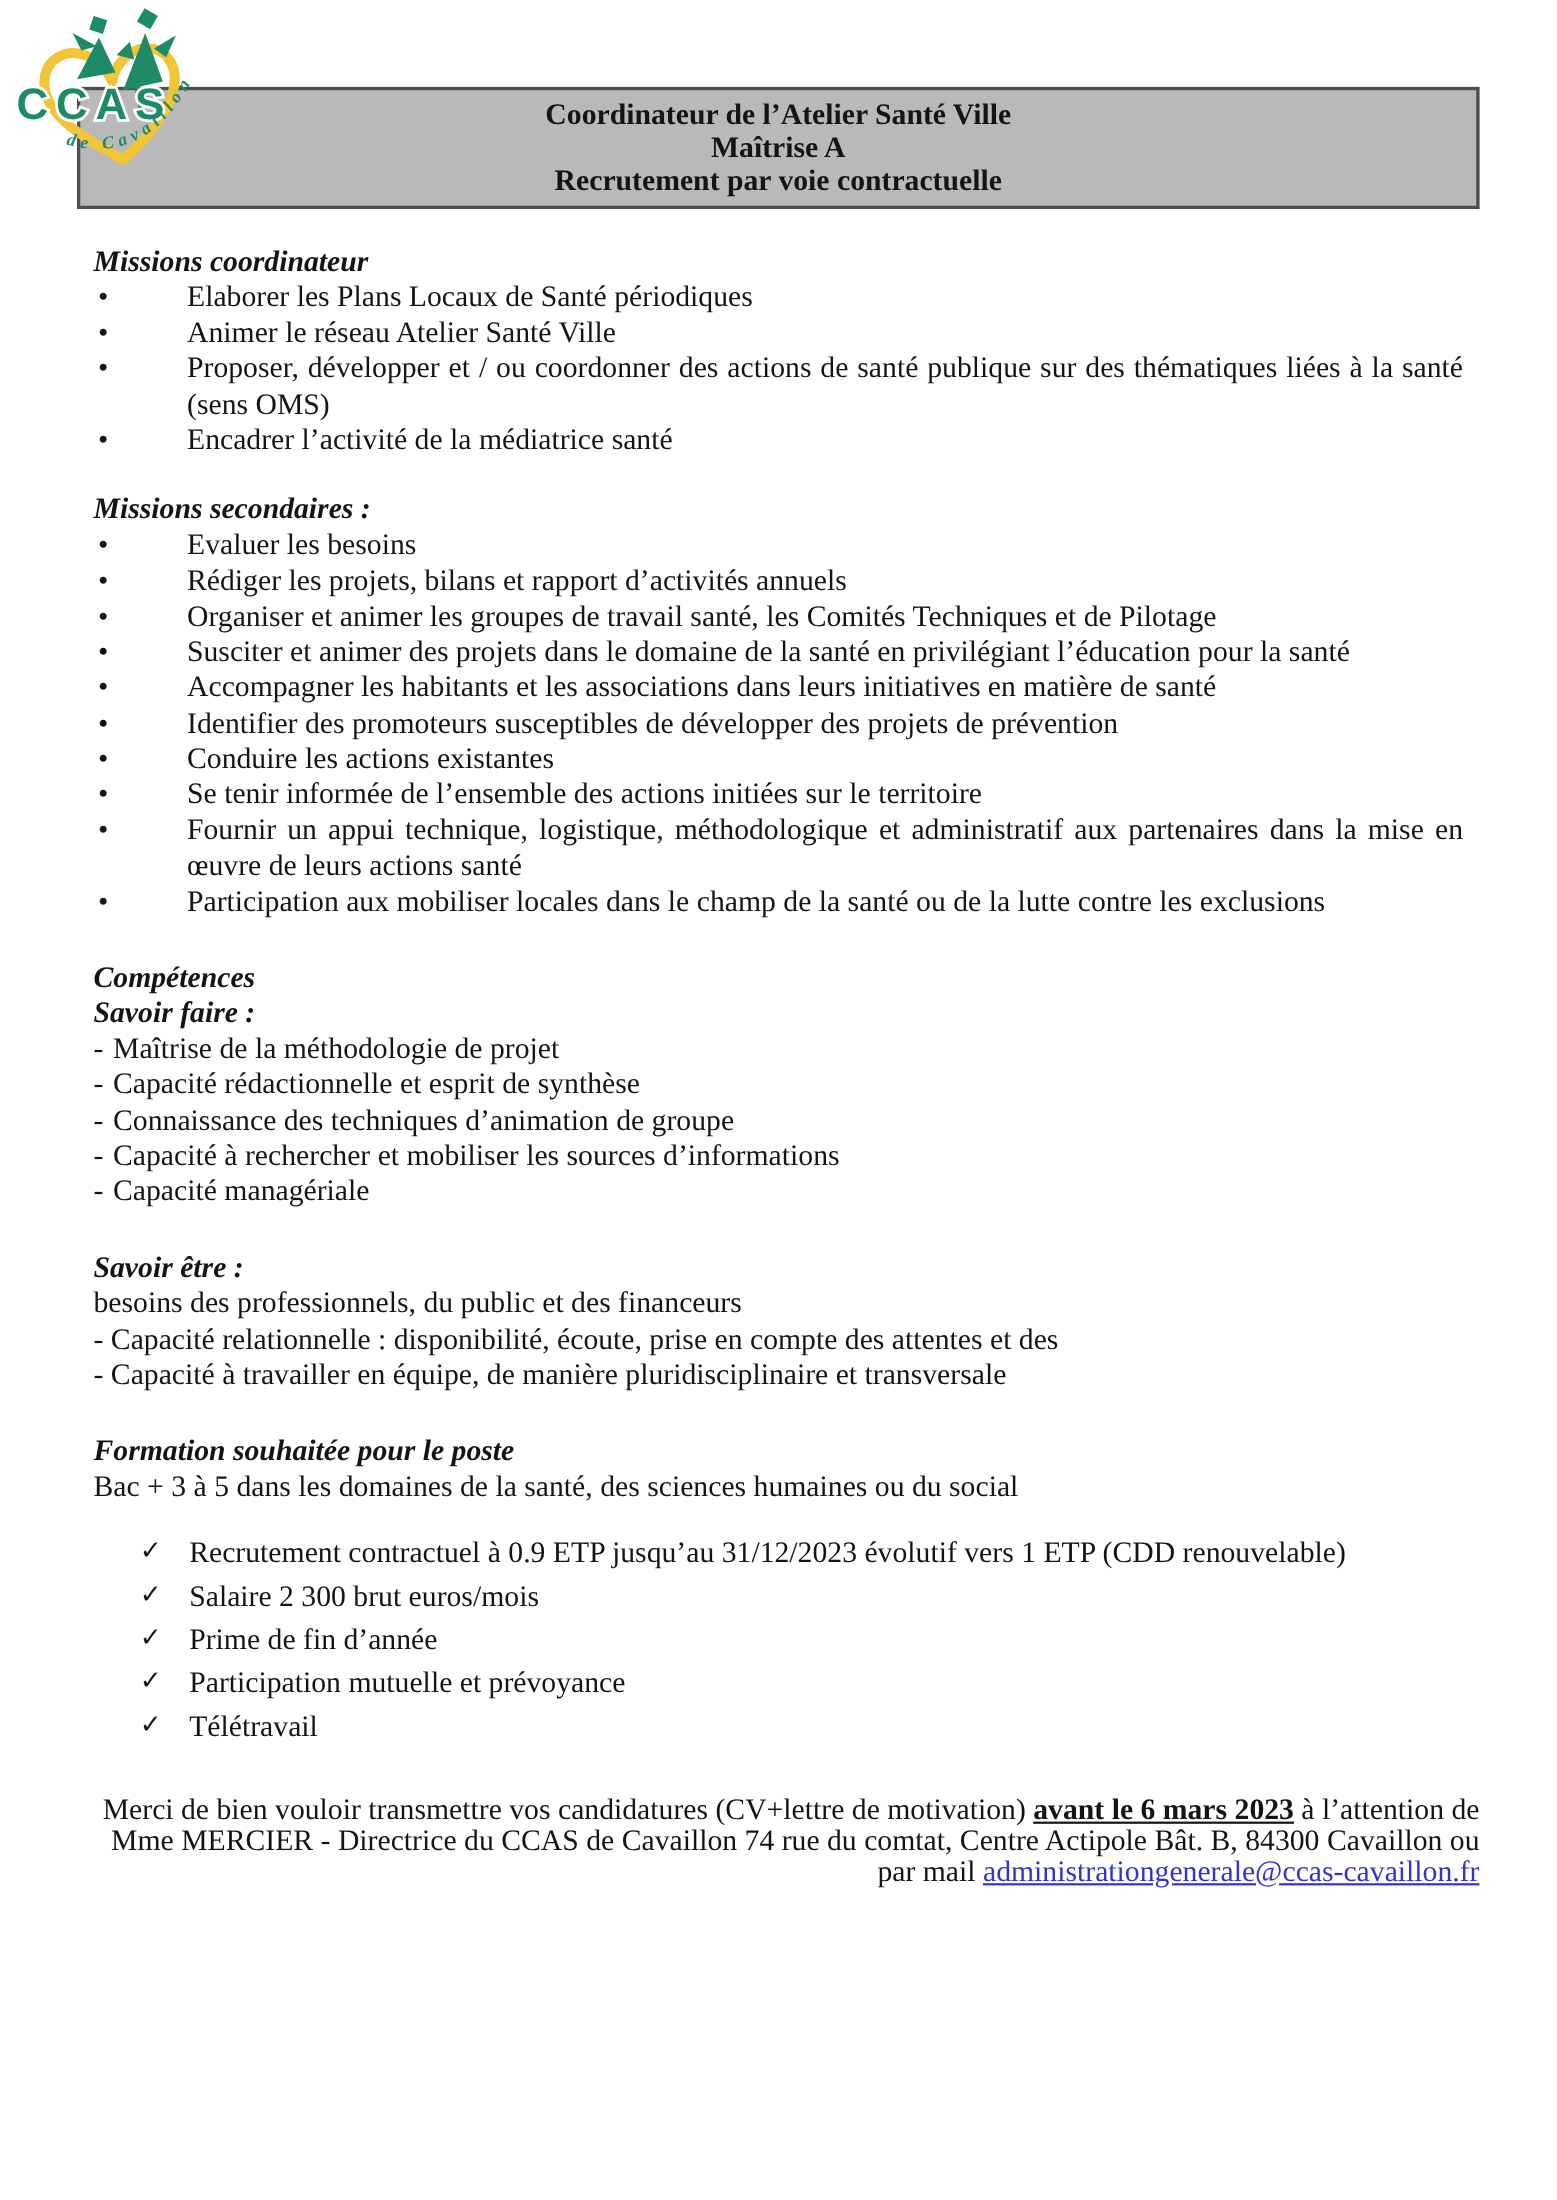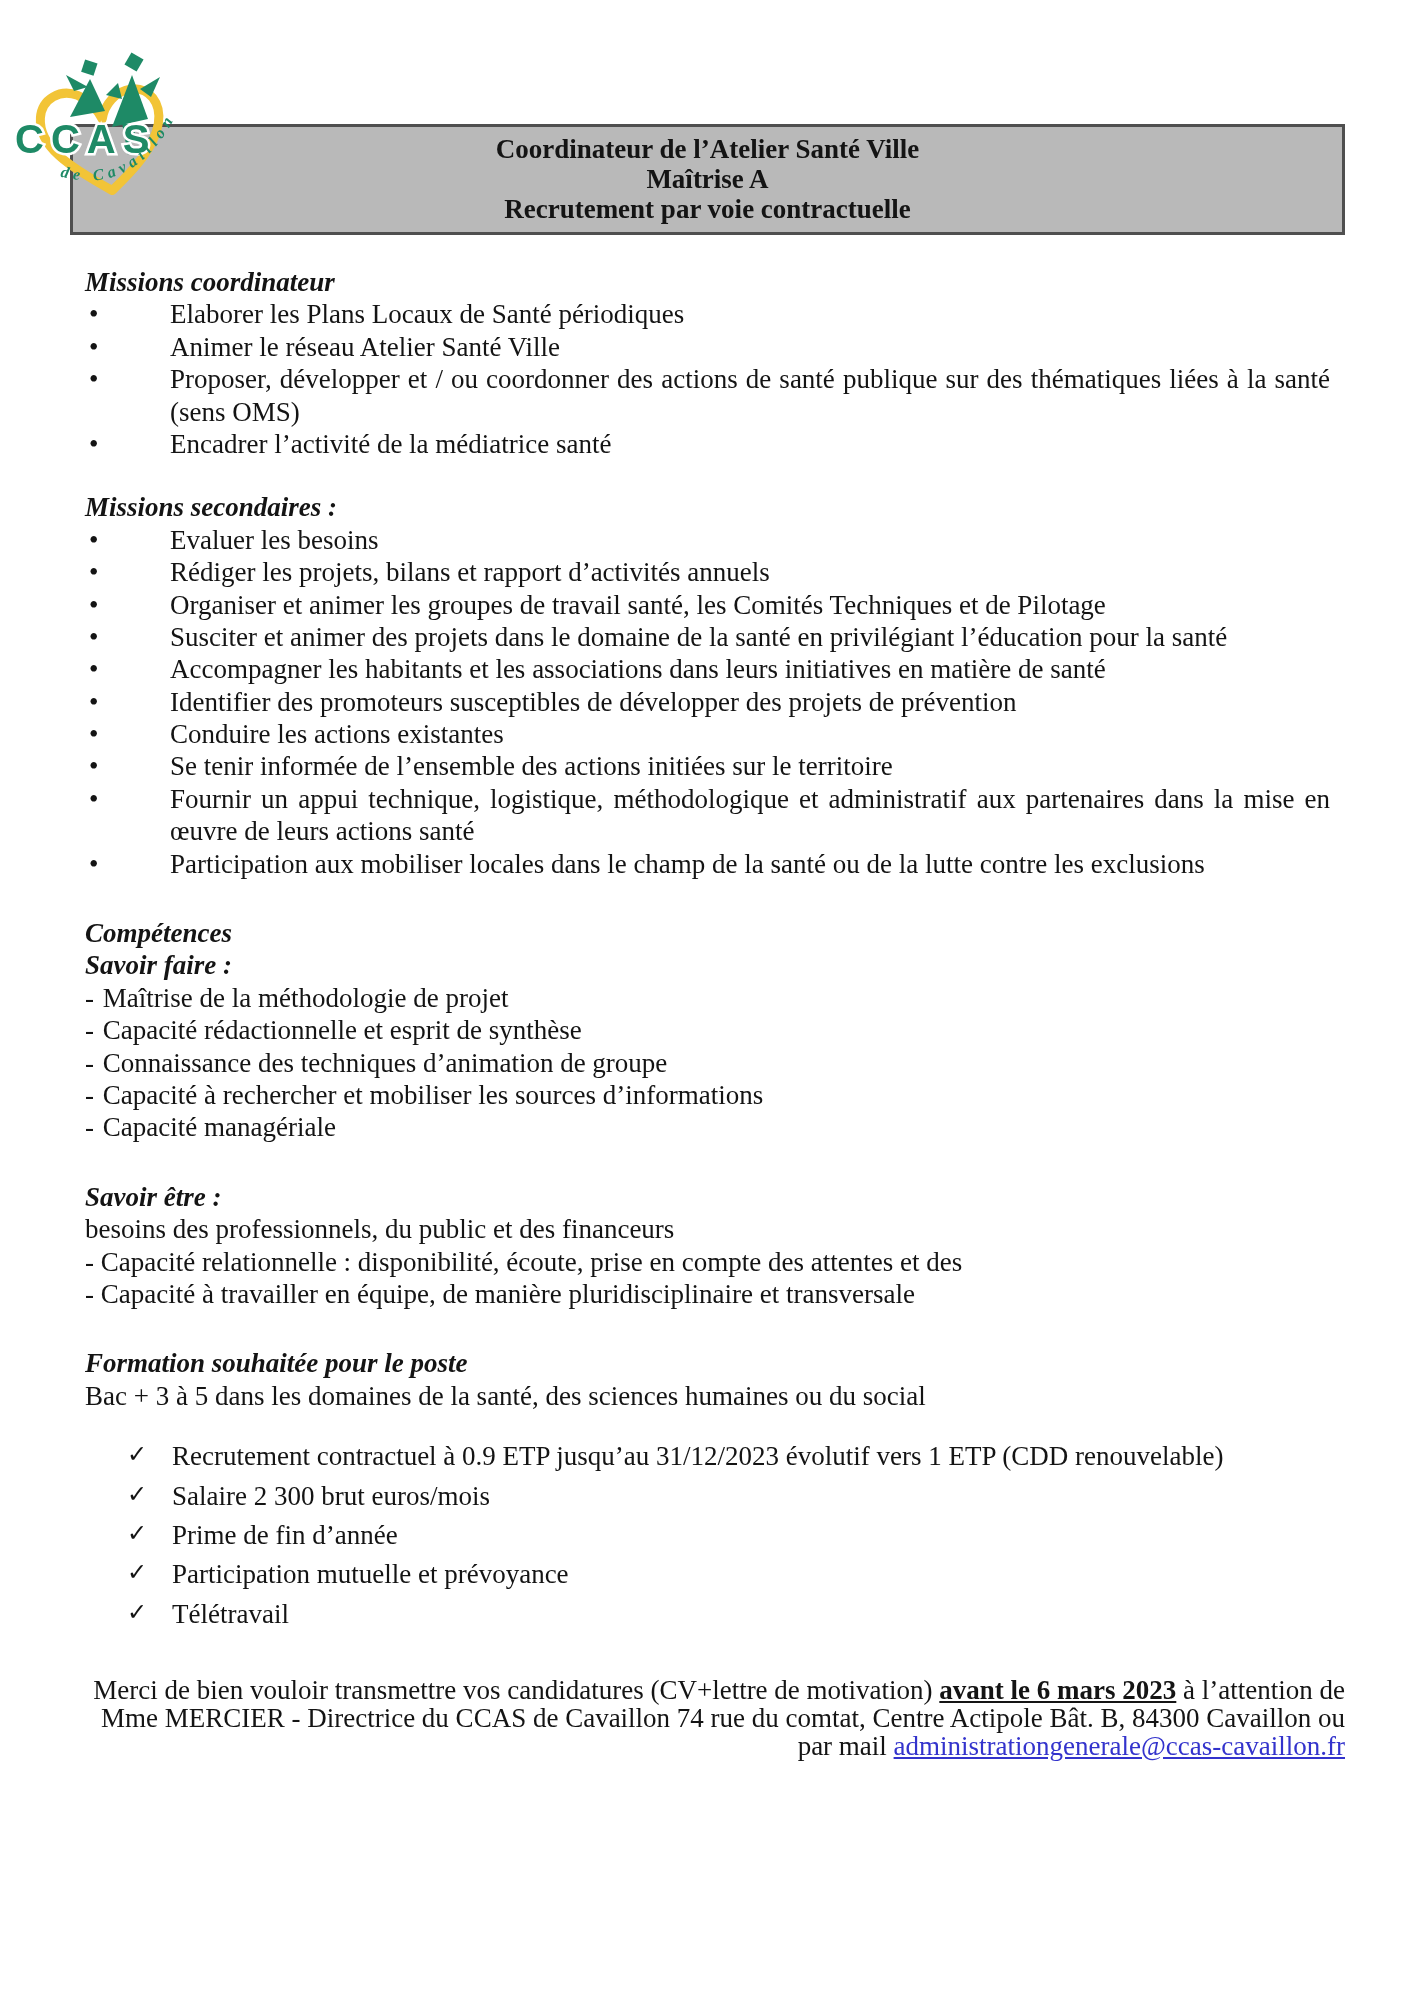--- a/index.html
+++ b/index.html
@@ -4,21 +4,21 @@
 <style>
   html,body{margin:0;padding:0;background:#ffffff;}
   body{
     width:1415px;height:2000px;
     font-family:"Liberation Serif","DejaVu Serif",serif;
     color:#141414;font-size:27px;line-height:1.2;
     overflow:hidden;
   }
   .page{position:relative;width:1415px;height:2000px;box-sizing:border-box;padding:0 85px;}
   .logo{position:absolute;top:4px;left:10px;width:195px;height:158px;}
-  .content{padding-top:79px;margin-top:45px;}
+  .content{padding-top:79px;}
   .title-box{
     background:#b9b9b9;border:3px solid #4f4f4f;
     margin:0 -15px;padding:7px 10px 8px 10px;
     text-align:center;font-weight:bold;font-size:27px;line-height:30px;
     box-sizing:border-box;
   }
   .intro{margin-top:30px;}
   .intro .em{font-style:italic;}
   .sec-h{font-weight:bold;font-style:italic;margin-top:31px;}
   .sec-h.tight{margin-top:0;}

